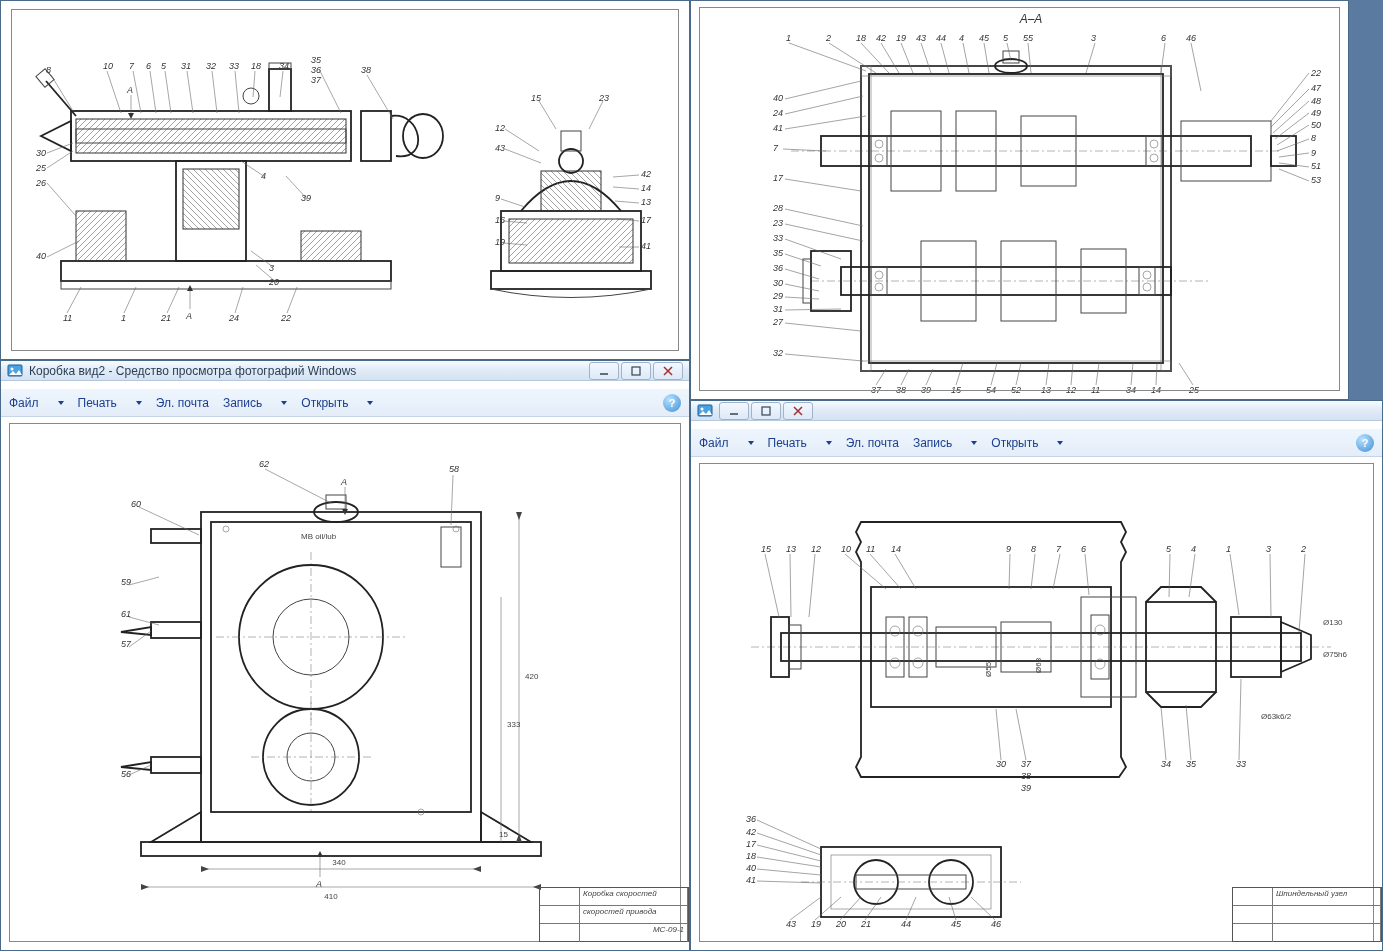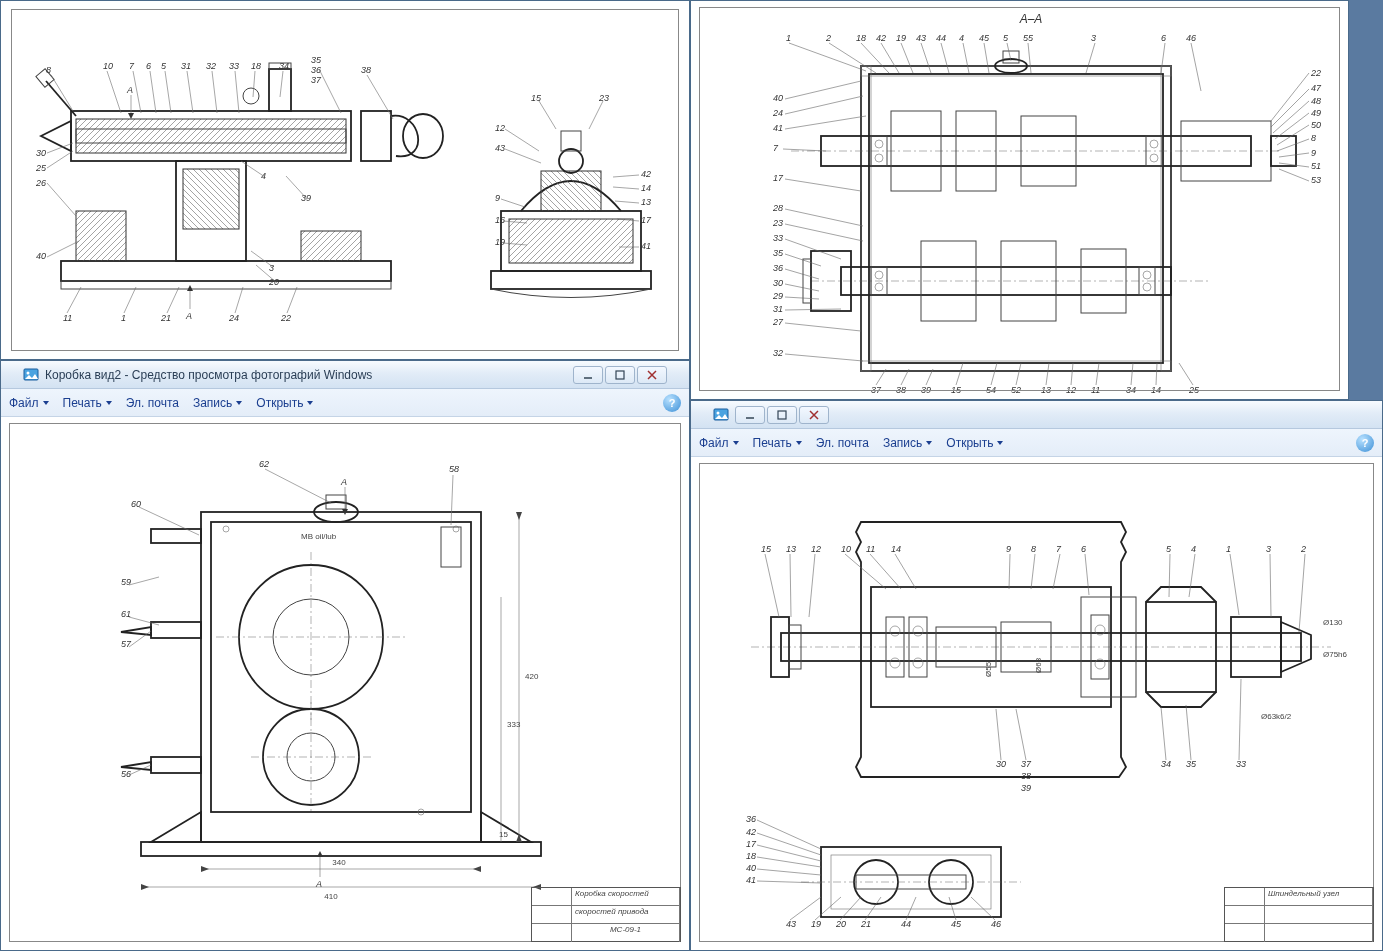--- a/index.html
+++ b/index.html
@@ -4,35 +4,35 @@
 <style>
   * { margin: 0; padding: 0; box-sizing: border-box; }
   html, body { width: 1383px; height: 951px; overflow: hidden; font-family: "Segoe UI", Tahoma, sans-serif; font-size: 12px; background: #5a7aa0; }
   
   .quad { position: absolute; background: #fff; border: 1px solid #4a6a8a; }
   .q-tl { left: 0; top: 0; width: 690px; height: 360px; }
   .q-bl { left: 0; top: 360px; width: 690px; height: 591px; }
   .q-tr { left: 690px; top: 0; width: 659px; height: 400px; }
   .q-br { left: 690px; top: 400px; width: 693px; height: 551px; }
 
-  .titlebar { position: absolute; left: 0; right: 0; top: 0; height: 28px;
+  .titlebar { position: absolute; left: 0; right: 0; top: 0; height: 20px;
     background: linear-gradient(#f7fbff, #e2ecf7 45%, #d3e2f2); border-bottom: 1px solid #b5c8de;
-    display: flex; align-items: center; padding: 0 22px; color: #2a3e55; }
+    display: flex; align-items: center; padding: 0 6px; color: #2a3e55; }
   .titlebar .appicon { width: 16px; height: 16px; margin-right: 6px; display: inline-flex; align-items: center; justify-content: center; }
   .titlebar .appicon svg { width: 16px; height: 16px; }
   .titlebar .title-text { flex: 1; white-space: nowrap; overflow: hidden; text-overflow: ellipsis; }
   .winbtns { display: flex; gap: 2px; }
   .winbtn { width: 30px; height: 18px; border: 1px solid #9fb4cc; background: linear-gradient(#f3f8ff,#dde9f6);
     border-radius: 3px; display: flex; align-items: center; justify-content: center; cursor: default; }
   .winbtn svg { width: 10px; height: 10px; }
 
   .menubar { position: absolute; left: 0; right: 0; top: 28px; height: 28px;
     background: linear-gradient(#eef5fd,#e4edf8); border-bottom: 1px solid #c5d4e6;
     display: flex; align-items: center; padding: 0 8px; gap: 14px; color: #1b3f90; }
-  .menuitem { display: inline-flex; align-items: center; gap: 2px; cursor: default; }
+  .menuitem { display: inline-flex; align-items: center; gap: 17px; cursor: default; }
   .menuitem .caret { width: 0; height: 0; border-left: 3px solid transparent; border-right: 3px solid transparent;
     border-top: 4px solid #1b3f90; margin-left: 2px; }
   .menubar .helpicon { margin-left: auto; width: 18px; height: 18px; border-radius: 50%;
     background: radial-gradient(circle at 35% 30%, #b8e1ff, #3c8fd6); display: flex; align-items: center;
     justify-content: center; color: #fff; font-weight: bold; font-size: 11px; }
 
   .canvas { position: absolute; left: 0; right: 0; overflow: hidden; background: #fff; }
   .canvas.no-chrome { top: 0; bottom: 0; }
   .canvas.with-chrome { top: 56px; bottom: 0; }
 
@@ -41,21 +41,21 @@
   
   svg .thin { stroke: #6b6b6b; stroke-width: 0.6; fill: none; }
   svg .mid  { stroke: #444; stroke-width: 1; fill: none; }
   svg .bold { stroke: #222; stroke-width: 1.8; fill: none; }
   svg .hatch { fill: url(#hatch45); stroke: #333; stroke-width: 1; }
   svg .hatch2 { fill: url(#hatch135); stroke: #333; stroke-width: 1; }
   svg text.lab { font-family: "Segoe UI", sans-serif; font-style: italic; font-size: 9px; fill: #333; }
   svg text.dim { font-family: "Segoe UI", sans-serif; font-size: 8px; fill: #444; }
   svg .center { stroke: #666; stroke-width: 0.5; stroke-dasharray: 8 3 2 3; fill:none; }
 
-  .titleblock { position: absolute; right: 8px; bottom: 8px; width: 150px; height: 55px;
+  .titleblock { position: absolute; right: 0; bottom: 8px; width: 150px; height: 55px;
     border: 1px solid #555; font-size: 8px; font-style: italic; color: #444; }
   .titleblock .row { border-bottom: 1px solid #777; height: 18px; display:flex; }
   .titleblock .cell { border-right: 1px solid #777; padding: 1px 3px; }
 </style>
 </head>
 <body>
 
 <div class="quad q-tl">
   <div class="canvas no-chrome">
     <div class="draw-frame" style="left:10px; top:8px; right:10px; bottom:8px;"></div>
@@ -356,21 +356,21 @@
       <div class="row">
           <div class="cell" style="width:40px"></div>
           <div class="cell" style="flex:1">Коробка скоростей</div>
         </div>
       <div class="row">
           <div class="cell" style="width:40px"></div>
           <div class="cell" style="flex:1">скоростей привода</div>
         </div>
       <div class="row" style="border-bottom:none">
           <div class="cell" style="width:40px"></div>
-          <div class="cell" style="flex:1;text-align:center">МС-09-1</div>
+          <div class="cell" style="flex:1;text-align:right">МС-09-1</div>
         </div>
     </div>
   </div>
 </div>
 
 <div class="quad q-tr">
   <div class="canvas no-chrome">
     <div class="draw-frame" style="left:8px; top:6px; right:8px; bottom:8px;"></div>
     <svg viewBox="0 0 693 400" width="693" height="400">
       <defs>

